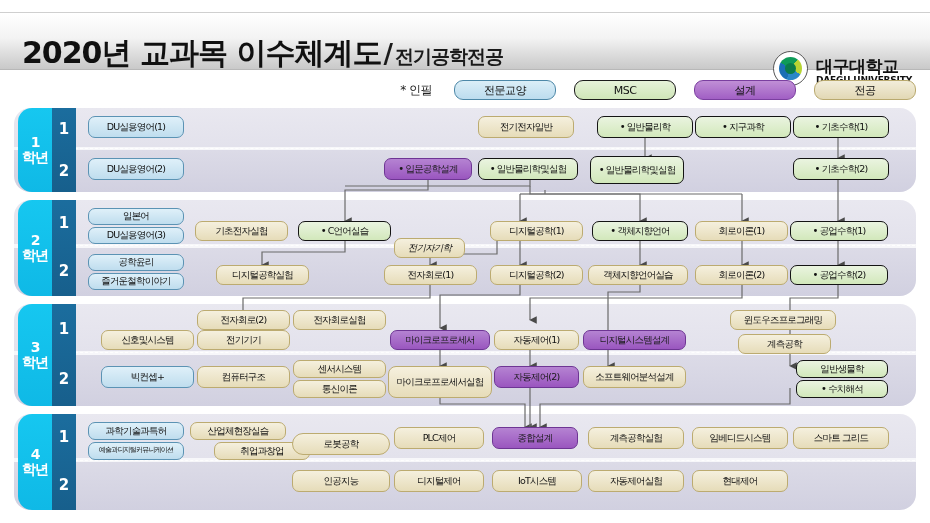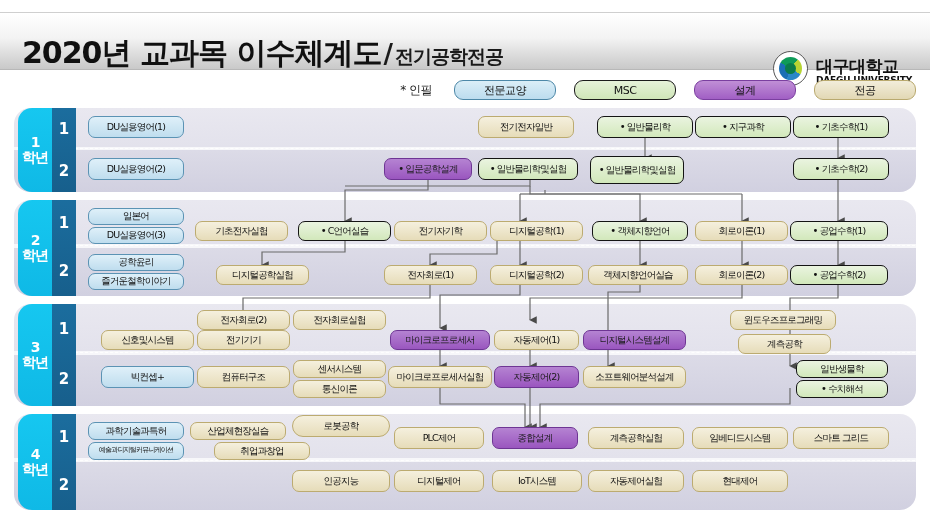--- a/index.html
+++ b/index.html
@@ -243,21 +243,21 @@
     <div class="box b-blue" style="left:88px;top:125px;width:96px;height:17px;">
         <span>DU실용영어(3)</span>
       </div>
     <div class="box b-beige" style="left:195px;top:119px;width:93px;height:20px;">
         <span>기초전자실험</span>
       </div>
     <div class="box b-green" style="left:298px;top:119px;width:93px;height:20px;">
         <span class="dot">•</span>
         <span>C언어실습</span>
       </div>
-    <div class="box b-beige" style="left:394px;top:119px;width:93px;height:20px;">
+    <div class="box b-beige" style="left:394px;top:136px;width:71px;height:20px;font-style:italic;">
         <span>전기자기학</span>
       </div>
     <div class="box b-beige" style="left:490px;top:119px;width:93px;height:20px;">
         <span>디지털공학(1)</span>
       </div>
     <div class="box b-green" style="left:592px;top:119px;width:96px;height:20px;">
         <span class="dot">•</span>
         <span>객체지향언어</span>
       </div>
     <div class="box b-beige" style="left:695px;top:119px;width:93px;height:20px;">
@@ -327,21 +327,21 @@
       </div>
     <div class="box b-beige" style="left:197px;top:264px;width:93px;height:22px;">
         <span>컴퓨터구조</span>
       </div>
     <div class="box b-beige" style="left:293px;top:258px;width:93px;height:18px;">
         <span>센서시스템</span>
       </div>
     <div class="box b-beige" style="left:293px;top:278px;width:93px;height:18px;">
         <span>통신이론</span>
       </div>
-    <div class="box b-beige" style="left:388px;top:264px;width:104px;height:22px;">
+    <div class="box b-beige" style="left:388px;top:264px;width:104px;height:32px;border-radius:8px;">
         <span>마이크로프로세서실험</span>
       </div>
     <div class="box b-purple" style="left:494px;top:264px;width:85px;height:22px;">
         <span>자동제어(2)</span>
       </div>
     <div class="box b-beige" style="left:583px;top:264px;width:103px;height:22px;">
         <span>소프트웨어분석설계</span>
       </div>
     <div class="box b-green" style="left:796px;top:258px;width:92px;height:18px;">
         <span>일반생물학</span>
@@ -356,21 +356,21 @@
       </div>
     <div class="box b-blue" style="left:88px;top:340px;width:96px;height:18px;font-size:7px;">
         <span>예술과디지털커뮤니케이션</span>
       </div>
     <div class="box b-beige" style="left:190px;top:320px;width:96px;height:18px;">
         <span>산업체현장실습</span>
       </div>
     <div class="box b-beige" style="left:190px;top:340px;width:96px;height:18px;margin-left:24px;">
         <span>취업과창업</span>
       </div>
-    <div class="box b-beige" style="left:292px;top:313px;width:98px;height:22px;border-radius:11px;">
+    <div class="box b-beige" style="left:292px;top:331px;width:98px;height:22px;border-radius:11px;">
         <span>로봇공학</span>
       </div>
     <div class="box b-beige" style="left:394px;top:325px;width:90px;height:22px;">
         <span>PLC제어</span>
       </div>
     <div class="box b-purple" style="left:492px;top:325px;width:86px;height:22px;">
         <span>종합설계</span>
       </div>
     <div class="box b-beige" style="left:588px;top:325px;width:96px;height:22px;">
         <span>계측공학실험</span>

